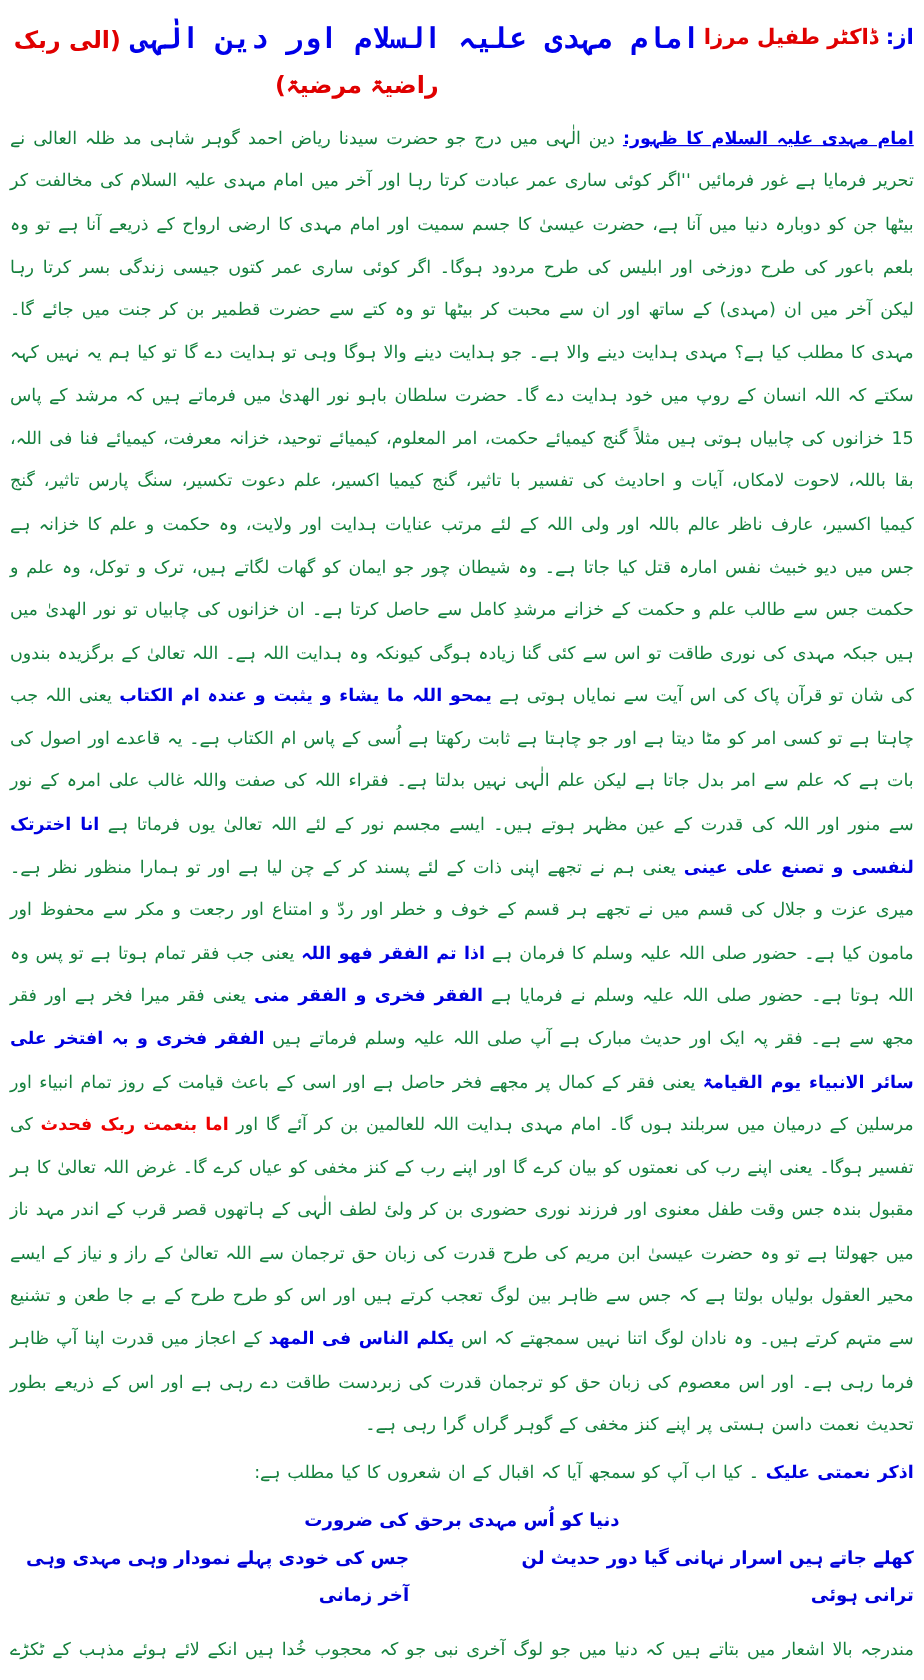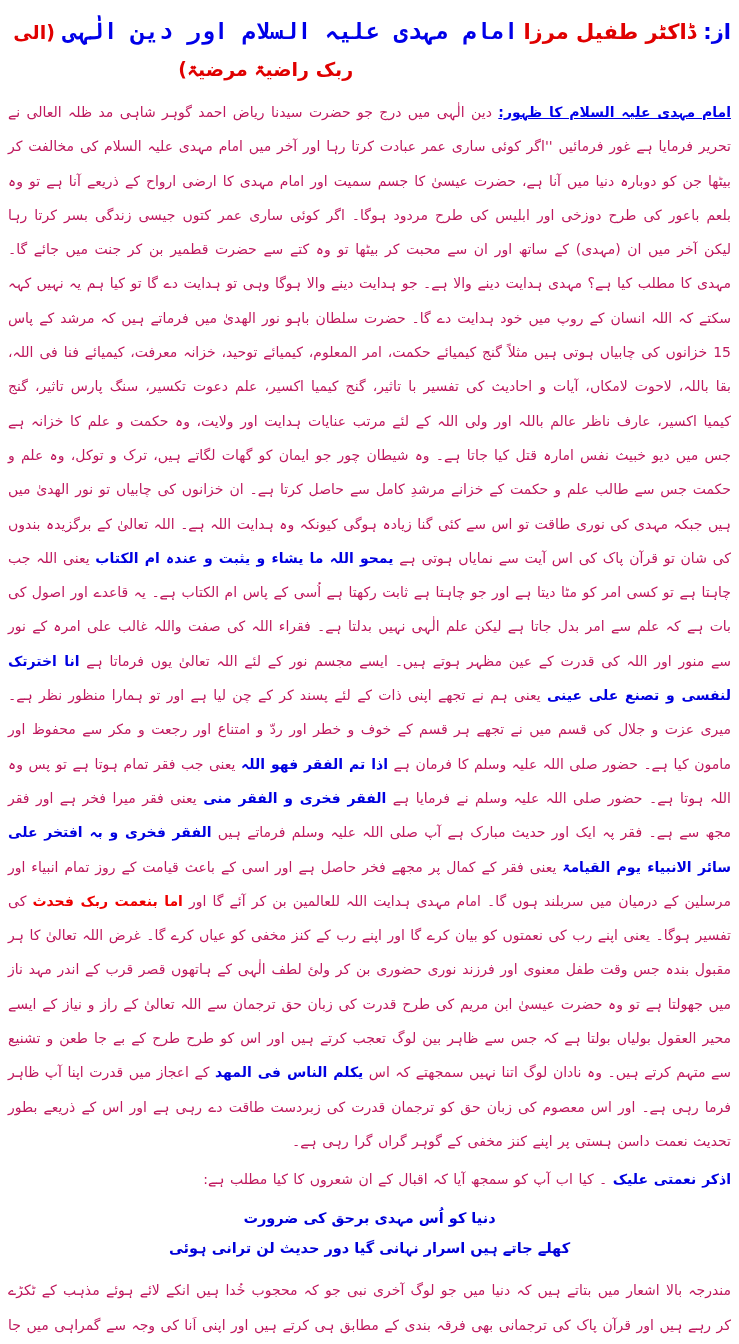--- a/index.html
+++ b/index.html
@@ -4,33 +4,33 @@
 <style>
   html,body{margin:0;padding:0;background:#ffffff;}
   .page{
     width:739px;min-height:1344px;box-sizing:border-box;
     background:#ffffff;padding:14px 8px 10px 8px;
     font-family:"DejaVu Sans", sans-serif;
     direction:rtl;color:#000;
   }
   
   .hdr{display:flex;flex-direction:row;align-items:flex-start;margin-bottom:10px;}
-  .byline{white-space:nowrap;font-size:21px;font-weight:bold;padding-top:6px;text-align:right;}
+  .byline{white-space:nowrap;font-size:17px;font-weight:bold;padding-top:6px;text-align:right;}
   .by-prefix{color:#0000e8;}
   .by-author{color:#e00000;}
   .title{flex:1;text-align:center;margin:0;font-size:23px;font-weight:bold;line-height:1.5;}
   .title-main{color:#0000e8;font-family:Liberation Mono, monospace;}
   .title-paren{color:#e00000;font-size:19px;}
   
   .para{
     text-align:justify;font-size:14px;line-height:2.45;
     margin:0 0 4px 0;word-spacing:1px;
   }
   .sec-heading{color:#0000e8;font-weight:bold;text-decoration:underline;}
-  .seg-k{color:#be185d;}
+  .seg-k{color:#15803d;}
   .seg-b{color:#0000e0;font-weight:bold;margin-top:20px;}
   .seg-r{color:#ee0000;font-weight:bold;}
   
   .couplet{margin:6px 0 10px 0;}
   .c-row{display:flex;justify-content:center;gap:70px;
     color:#0000d8;font-weight:bold;font-size:14.5px;line-height:2.1;}
 </style>
 </head>
 <body>
 
@@ -55,20 +55,21 @@
   <p class="para">
     <span><span class="seg-b">اذکر نعمتی علیک</span><span class="seg-k"> ۔  کیا اب آپ کو سمجھ آیا کہ اقبال کے ان شعروں کا کیا مطلب ہے:</span></span>
   </p>
 
   <div class="couplet">
     <div class="c-row">
       <span>دنیا کو اُس مہدی برحق کی ضرورت</span>
     </div>
     <div class="c-row">
       <span>کھلے جاتے ہیں اسرار نہانی گیا دور حدیث لن ترانی ہوئی</span>
+      <span>جس کی خودی پہلے نمودار وہی مہدی وہی آخر زمانی</span>
     </div>
   </div>
 
   <p class="para">
     <span><span class="seg-k">مندرجہ بالا اشعار میں بتاتے ہیں کہ دنیا میں جو لوگ آخری نبی جو کہ محجوب خُدا ہیں انکے لائے ہوئے مذہب کے ٹکڑے کر رہے ہیں اور قرآن پاک کی ترجمانی بھی فرقہ بندی کے مطابق ہی کرتے ہیں اور اپنی اَنا کی وجہ سے گمراہی میں جا رہے ہیں، اصل حقیقت سے عوام کو اور خود کو بھی دور لے جا رہے ہیں، خُدا کے فرمان کو چھوڑ کر شیطانی راہیں اختیار کرتے جا رہے ہیں تو اب اس زمانے کو ایسے ہادی اور مہدی کی ضرورت محسوس ہو رہی ہے جس کی نگاہ ان نفسانی خُداؤں کے ٹکڑے اڑا دے اور ہدایت الٰہی نافذ کرے یعنی اللہ کے دین خالص کی ہدایت کرے۔ دوسرے شعر میں اقبال نے یہ واضح کرنے کی کوشش کی ہے کہ مہدی اور آخر زمانی وہ ہوگا جس نے اپنی خودی عوام میں پہلے نمودار کی ہوگی۔ عوام اُس کی تعلیمات سے آشنا ہوں گے۔ وہ لوگوں کے قلوب میں </span></span>
   </p>
 
 </div>
 
 </body></html>

